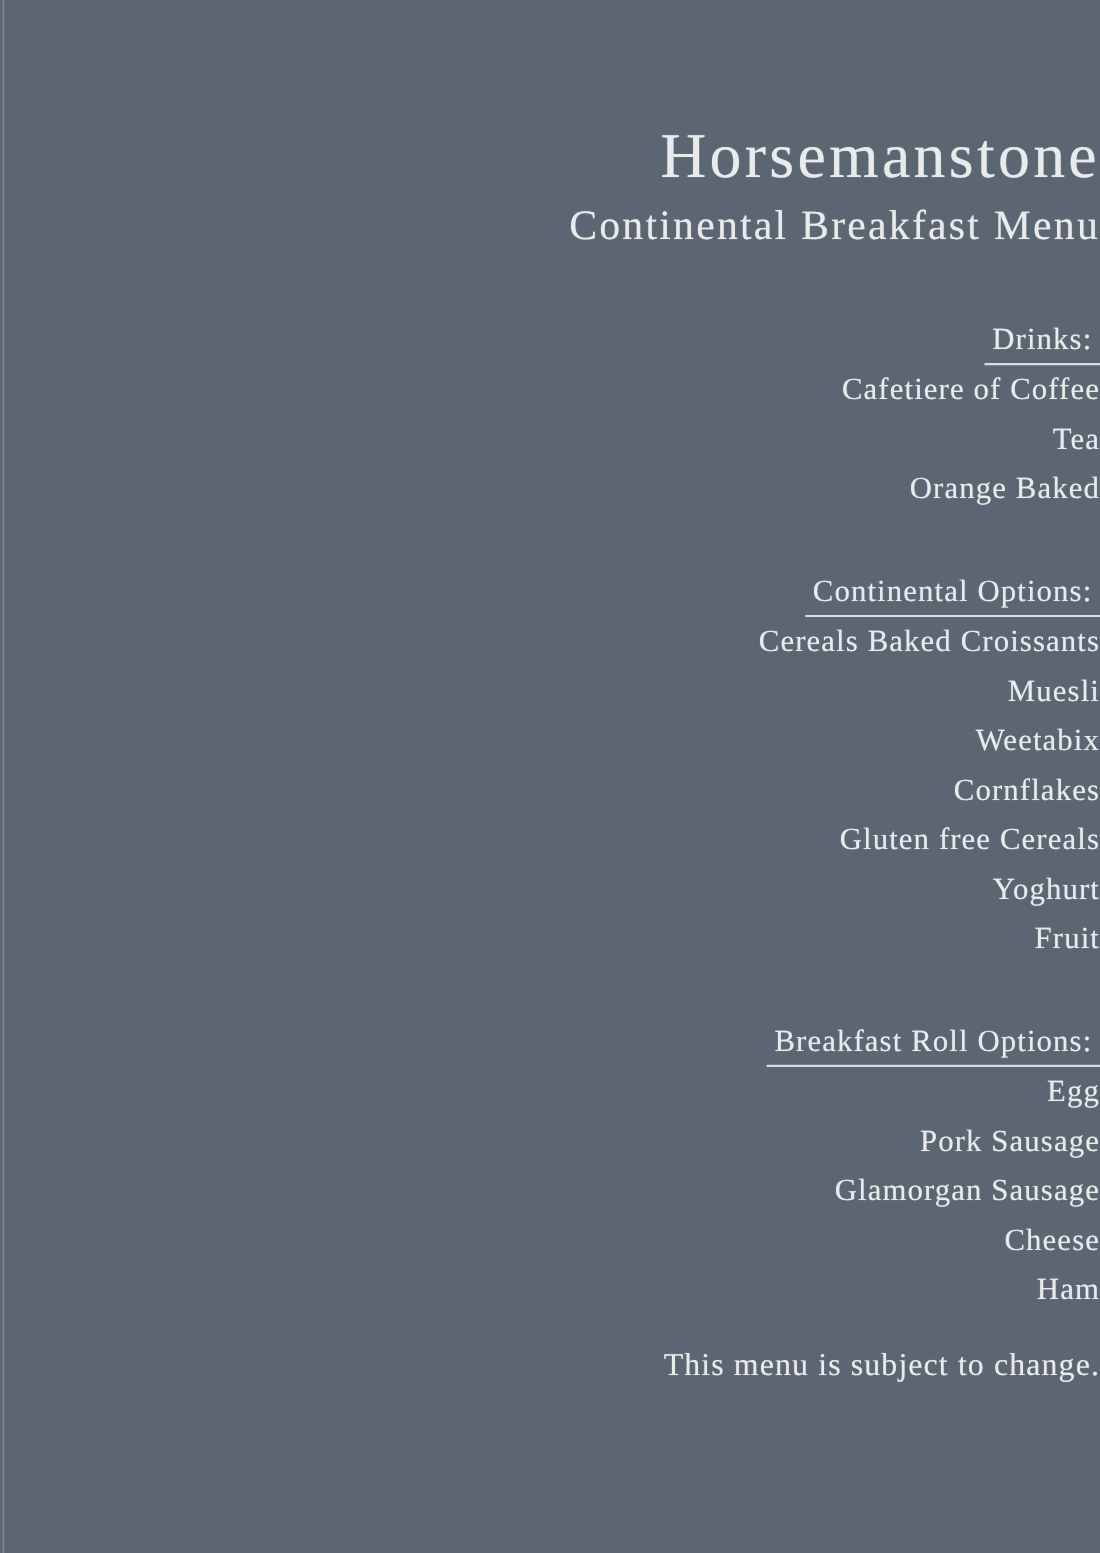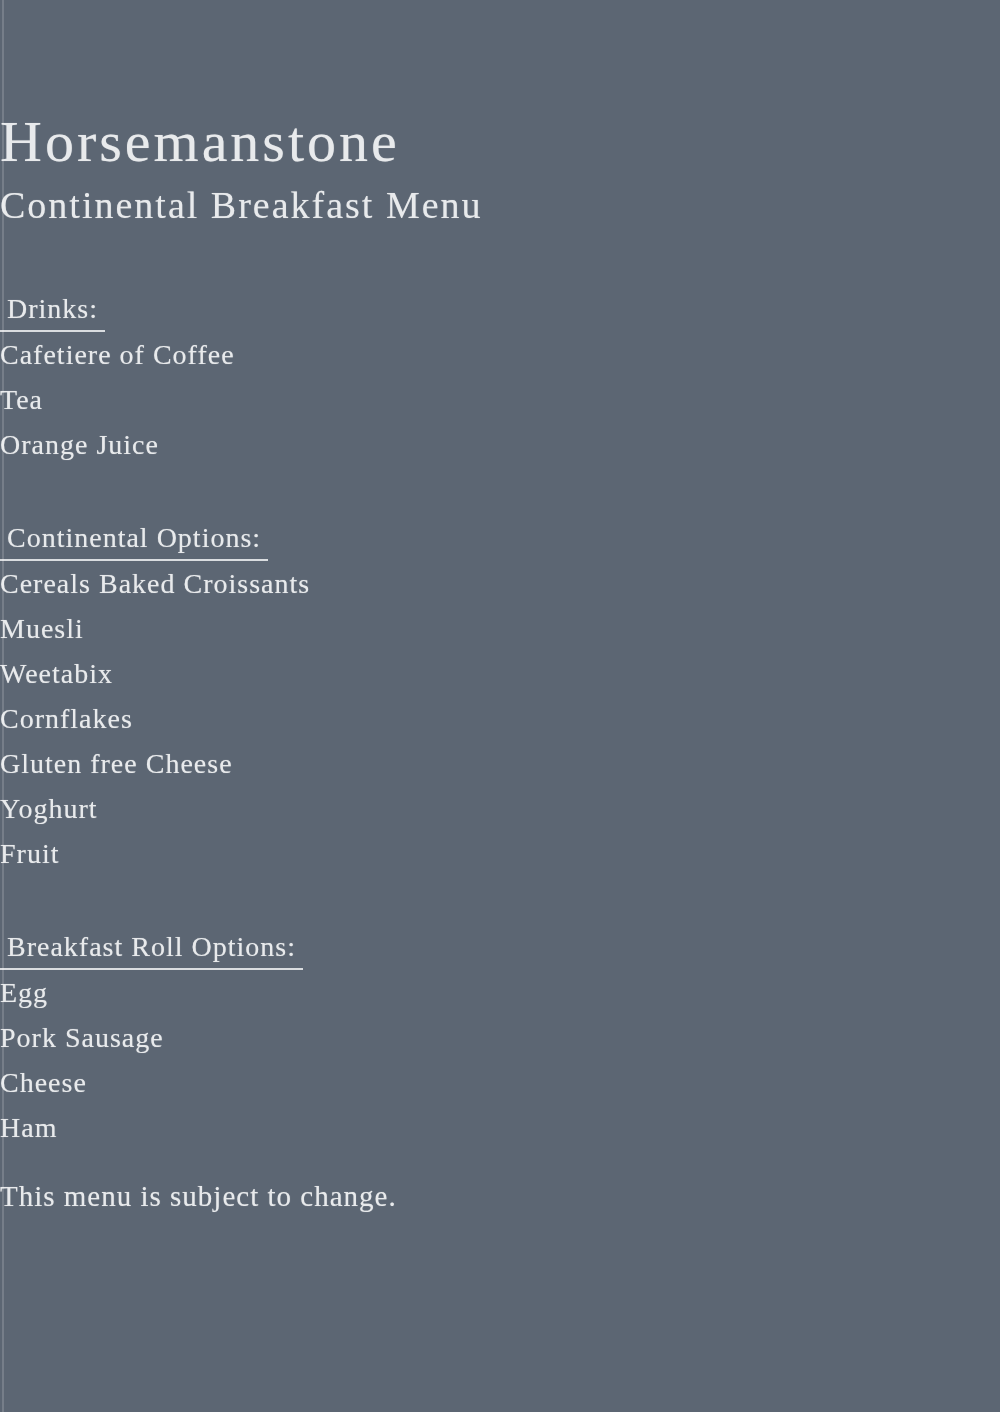--- a/index.html
+++ b/index.html
@@ -21,21 +21,21 @@
     top: 0;
     width: 2px;
     height: 100%;
     background: rgba(255, 255, 255, 0.16);
   }
   .page {
     box-sizing: border-box;
     width: 1000px;
     height: 1412px;
     padding-top: 103px;
-    text-align: left;
+    text-align: right;
     
     text-shadow: 0 0 1px rgba(255, 255, 255, 0.45);
     letter-spacing: 1px;
   }
   .title {
     margin: 0;
     font-size: 58px;
     font-weight: normal;
     line-height: 1.35;
     letter-spacing: 3px;
@@ -80,41 +80,42 @@
 
   <h1 class="title">Horsemanstone</h1>
   <h2 class="subtitle">Continental Breakfast Menu</h2>
 
   <section class="menu-section first">
     <div class="heading">
       <span class="underlined">Drinks:</span>
     </div>
     <div class="item">Cafetiere of Coffee</div>
     <div class="item">Tea</div>
-    <div class="item">Orange Juice</div>
+    <div class="item">Orange Baked</div>
   </section>
 
   <section class="menu-section">
     <div class="heading">
       <span class="underlined">Continental Options:</span>
     </div>
     <div class="item">Cereals Baked Croissants</div>
     <div class="item">Muesli</div>
     <div class="item">Weetabix</div>
     <div class="item">Cornflakes</div>
-    <div class="item">Gluten free Cheese</div>
+    <div class="item">Gluten free Cereals</div>
     <div class="item">Yoghurt</div>
     <div class="item">Fruit</div>
   </section>
 
   <section class="menu-section">
     <div class="heading">
       <span class="underlined">Breakfast Roll Options:</span>
     </div>
     <div class="item">Egg</div>
     <div class="item">Pork Sausage</div>
+    <div class="item">Glamorgan Sausage</div>
     <div class="item">Cheese</div>
     <div class="item">Ham</div>
   </section>
 
   <div class="footer">This menu is subject to change.</div>
 
 </div>
 
 </body></html>

